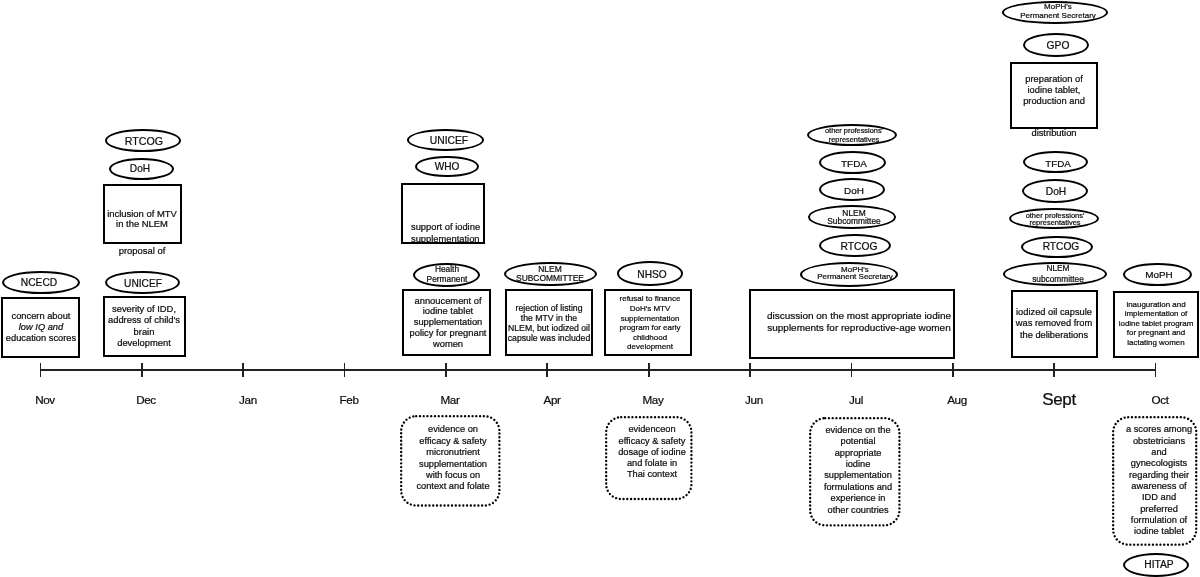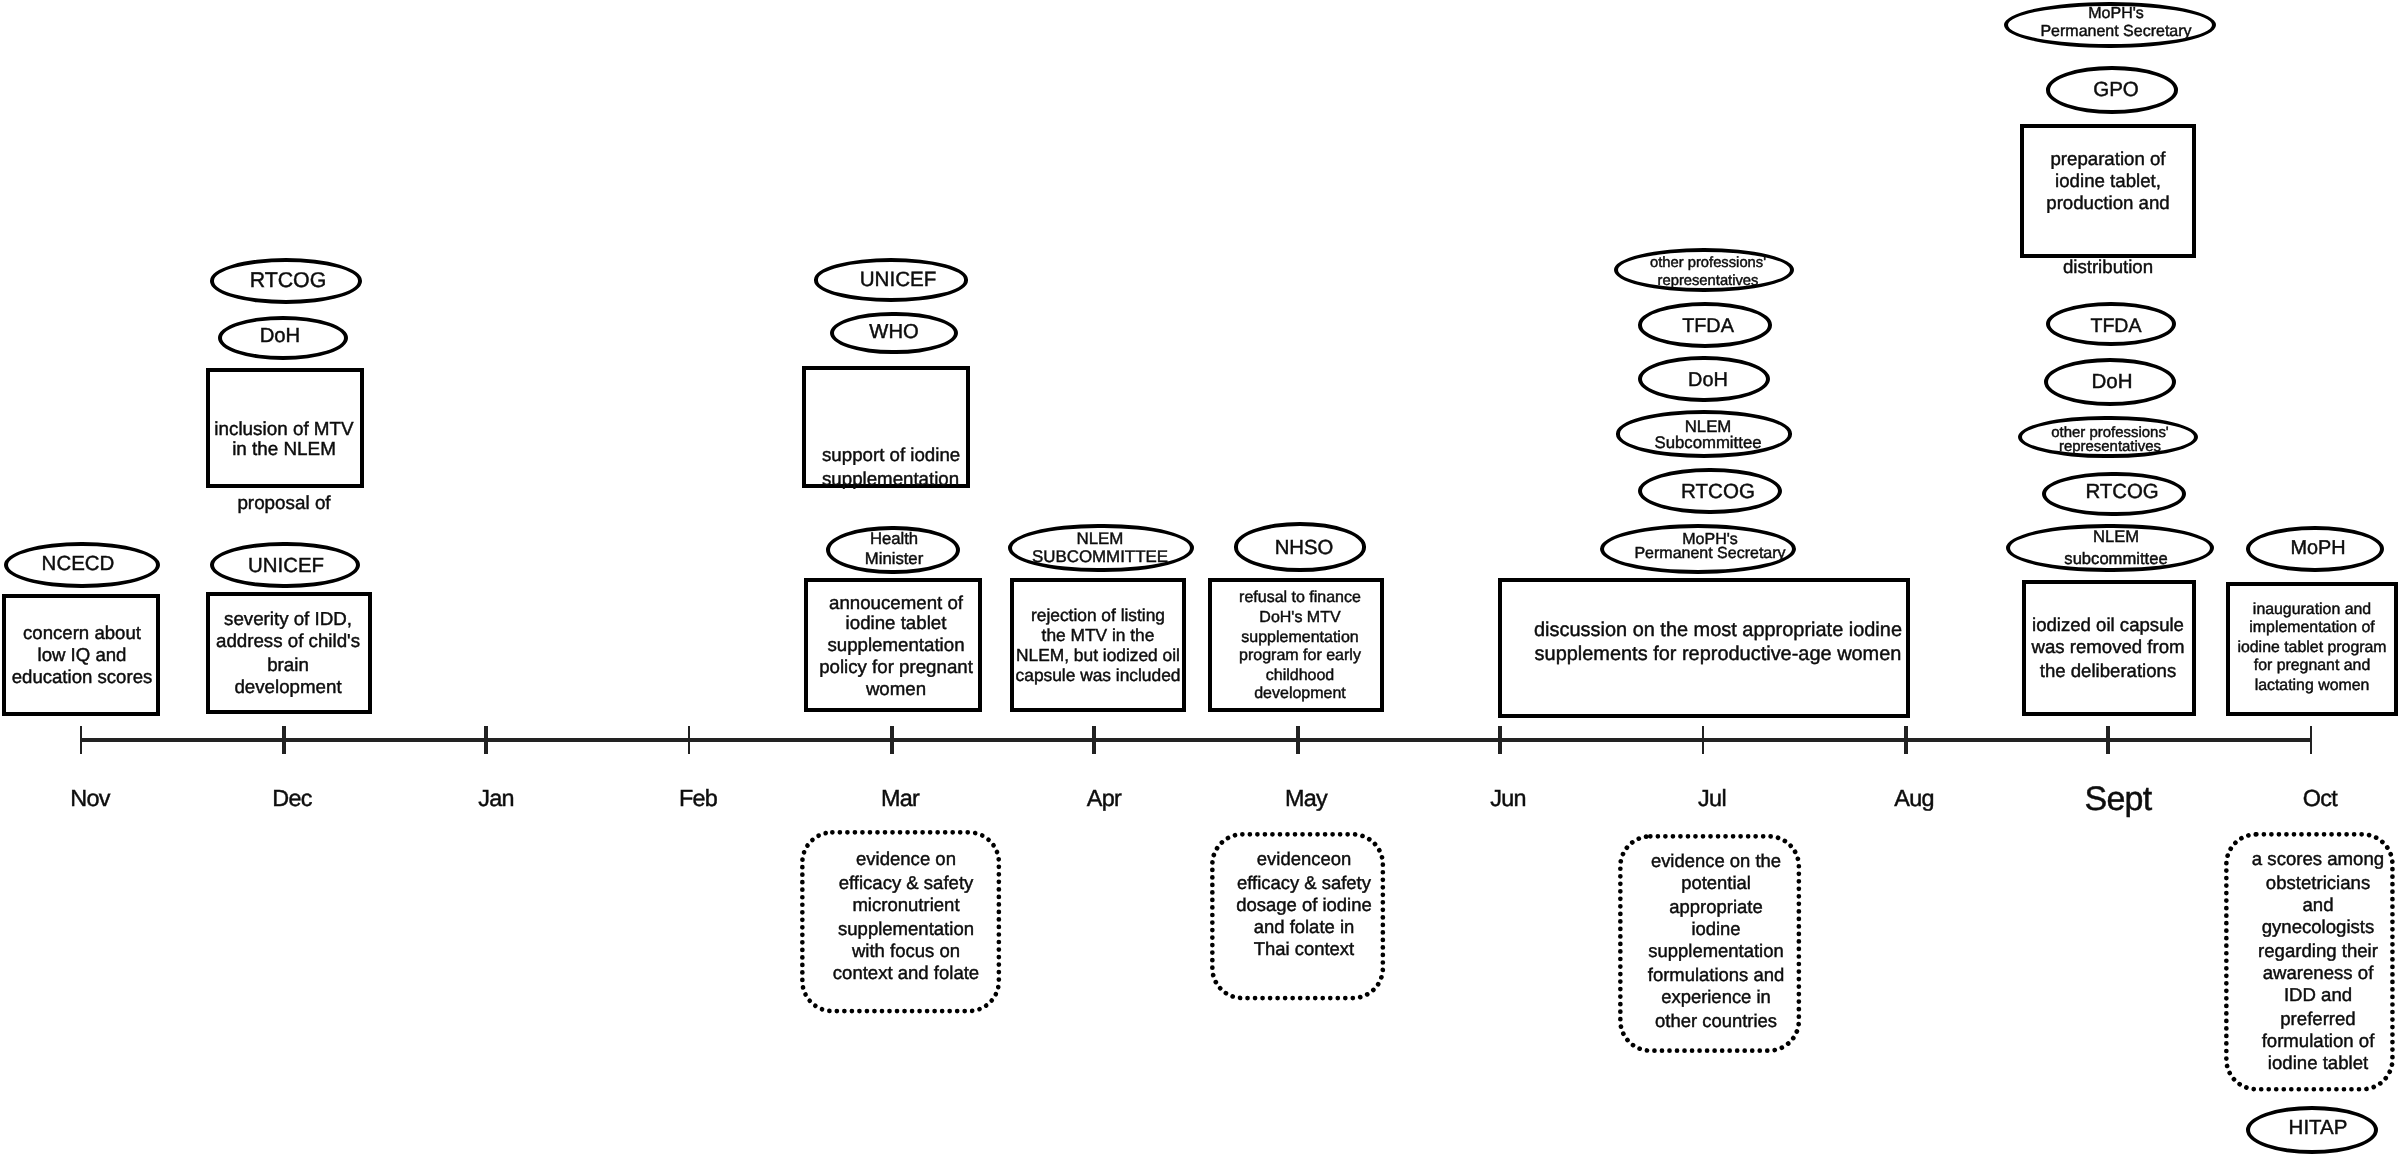--- a/index.html
+++ b/index.html
@@ -53,21 +53,21 @@
       <div class="tick" style="left: 951.923px; top: 362.65px; width: 1.7px; height: 14.1px;"></div>
       <div class="month" style="left: 957.173px; top: 393.8px; font-size: 11.7px; line-height: 11.7px; letter-spacing: -0.35px;">Aug</div>
       <div class="tick" style="left: 1053.29px; top: 362.65px; width: 1.7px; height: 14.1px;"></div>
       <div class="month" style="left: 1058.54px; top: 393.8px; font-size: 17px; line-height: 11.7px; letter-spacing: -0.35px;">Sept</div>
       <div class="tick" style="left: 1154.65px; top: 362.65px; width: 1.7px; height: 14.1px;"></div>
       <div class="month" style="left: 1159.9px; top: 393.8px; font-size: 11.7px; line-height: 11.7px; letter-spacing: -0.35px;">Oct</div>
     </div>
   <div id="nodes-layer">
       <div class="rect" style="left: 0.5px; top: 297.2px; width: 79.7px; height: 61px;"></div>
       <div class="tline" style="left: 41px; top: 316.502px; font-size: 9.3px; line-height: 9.3px;">concern about</div>
-      <div class="tline" style="left: 41px; top: 327.752px; font-size: 9.3px; line-height: 9.3px;">low IQ and</div>
+      <div class="tline" style="left: 41px; top: 327.752px; font-size: 9.3px; line-height: 9.3px; font-style: italic;">low IQ and</div>
       <div class="tline" style="left: 41px; top: 339.002px; font-size: 9.3px; line-height: 9.3px;">education scores</div>
       <div class="rect" style="left: 102.5px; top: 184px; width: 79.5px; height: 60px;"></div>
       <div class="tline" style="left: 142.25px; top: 202.763px; font-size: 9.43px; line-height: 9.43px; margin-top: 48px;">proposal of</div>
       <div class="tline" style="left: 142.25px; top: 213.513px; font-size: 9.43px; line-height: 9.43px;">inclusion of MTV</div>
       <div class="tline" style="left: 142.25px; top: 224.263px; font-size: 9.43px; line-height: 9.43px;">in the NLEM</div>
       <div class="rect" style="left: 102.5px; top: 296px; width: 83px; height: 60.5px;"></div>
       <div class="tline" style="left: 144.45px; top: 309.626px; font-size: 9.37px; line-height: 9.37px;">severity of IDD,</div>
       <div class="tline" style="left: 144.45px; top: 321.196px; font-size: 9.37px; line-height: 9.37px;">address of child's</div>
       <div class="tline" style="left: 144.45px; top: 332.766px; font-size: 9.37px; line-height: 9.37px;">brain</div>
       <div class="tline" style="left: 144.45px; top: 344.336px; font-size: 9.37px; line-height: 9.37px;">development</div>
@@ -166,21 +166,21 @@
       <div class="ellipse" style="left: 108.9px; top: 157.7px; width: 65.4px; height: 22.2px;"></div>
       <div class="tline" style="left: 139.85px; top: 169.001px; font-size: 10.15px; line-height: 10.15px;">DoH</div>
       <div class="ellipse" style="left: 104.5px; top: 270.6px; width: 75.8px; height: 23.8px;"></div>
       <div class="tline" style="left: 143.4px; top: 283.583px; font-size: 10.21px; line-height: 10.21px;">UNICEF</div>
       <div class="ellipse" style="left: 406.8px; top: 129.4px; width: 77.1px; height: 21.6px;"></div>
       <div class="tline" style="left: 448.8px; top: 140.956px; font-size: 10.3px; line-height: 10.3px;">UNICEF</div>
       <div class="ellipse" style="left: 414.6px; top: 155.6px; width: 64.5px; height: 21.8px;"></div>
       <div class="tline" style="left: 447.35px; top: 167.215px; font-size: 10.1px; line-height: 10.1px;">WHO</div>
       <div class="ellipse" style="left: 412.7px; top: 262.7px; width: 67.2px; height: 24.5px;"></div>
       <div class="tline" style="left: 447px; top: 268.83px; font-size: 8.36px; line-height: 8.36px;">Health</div>
-      <div class="tline" style="left: 447px; top: 278.83px; font-size: 8.36px; line-height: 8.36px;">Minister</div>
+      <div class="tline" style="left: 447px; top: 278.83px; font-size: 8.36px; line-height: 8.36px;">Permanent</div>
       <div class="ellipse" style="left: 504px; top: 261.8px; width: 92.6px; height: 24.7px;"></div>
       <div class="tline" style="left: 550.3px; top: 268.903px; font-size: 8.45px; line-height: 8.45px;">NLEM</div>
       <div class="tline" style="left: 550.3px; top: 277.803px; font-size: 8.45px; line-height: 8.45px;">SUBCOMMITTEE</div>
       <div class="ellipse" style="left: 616.7px; top: 261px; width: 65.9px; height: 24.6px;"></div>
       <div class="tline" style="left: 651.65px; top: 274.704px; font-size: 10.14px; line-height: 10.14px;">NHSO</div>
       <div class="ellipse" style="left: 807.3px; top: 123.7px; width: 90.1px; height: 22.1px;"></div>
       <div class="tline" style="left: 853.8px; top: 130.919px; font-size: 7.38px; line-height: 7.38px;">other professions'</div>
       <div class="tline" style="left: 853.8px; top: 140.219px; font-size: 7.38px; line-height: 7.38px;">representatives</div>
       <div class="ellipse" style="left: 818.6px; top: 151.2px; width: 67.1px; height: 22.9px;"></div>
       <div class="tline" style="left: 854.35px; top: 163.969px; font-size: 9.92px; line-height: 9.92px;">TFDA</div>

